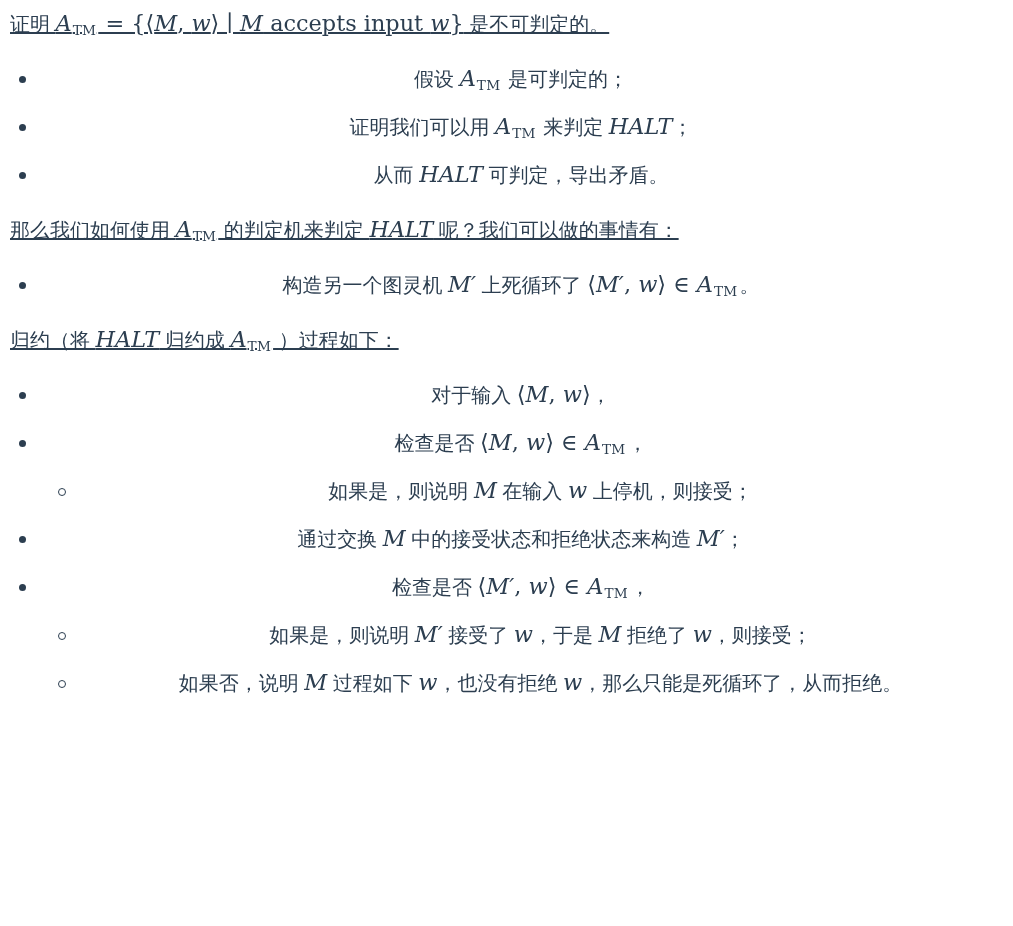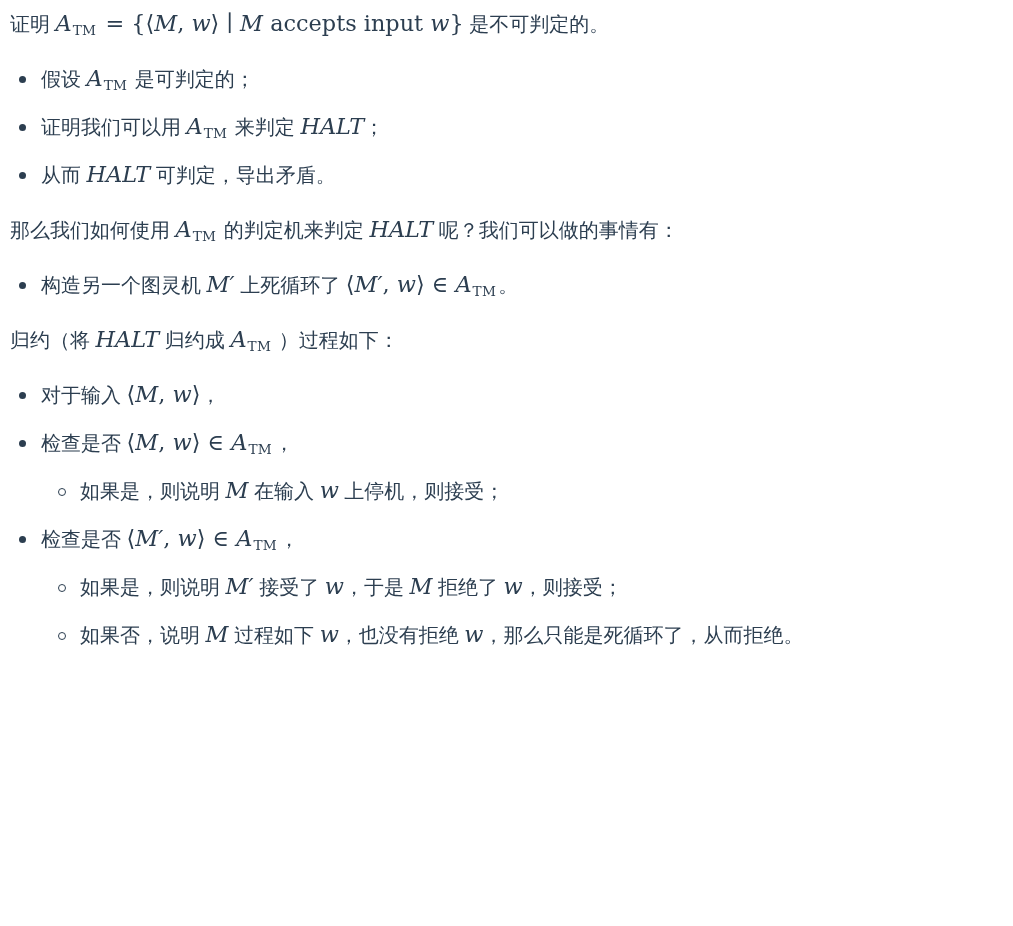--- a/index.html
+++ b/index.html
@@ -13,25 +13,27 @@
     font-size: 20px;
     overflow: hidden;
   }
   .doc {
     padding: 6px 12px 8px 10px;
   }
   .doc > *:first-child { margin-top: 4px; }
   p.para {
     margin: 26px 0;
     line-height: 1.45;
+    text-decoration: underline;
   }
   ul.blist {
     list-style: none;
     margin: 26px 0;
     padding: 0;
+    text-align: center;
   }
   ul.blist li {
     position: relative;
     padding-left: 31px;
     margin: 19px 0;
     line-height: 1.45;
   }
   .marker {
     position: absolute;
     left: 9px;
@@ -90,18 +92,19 @@
     <p class="para"><span class="txt">那么我们如何使用 </span><span class="mi">A</span><span class="msub">TM</span><span class="txt"> 的判定机来判定 </span><span class="mi">HALT</span><span class="txt"> 呢？我们可以做的事情有：</span></p>
     <ul class="blist">
       <li><span class="marker"></span><span class="txt">构造另一个图灵机 </span><span class="mi">M′</span><span class="txt"> 上死循环了 </span><span class="mo">⟨</span><span class="mi">M′</span><span class="mo">, </span><span class="mi">w</span><span class="mo">⟩ ∈ </span><span class="mi">A</span><span class="msub">TM</span><span class="txt">。</span></li>
     </ul>
     <p class="para"><span class="txt">归约（将 </span><span class="mi">HALT</span><span class="txt"> 归约成 </span><span class="mi">A</span><span class="msub">TM</span><span class="txt"> ）过程如下：</span></p>
     <ul class="blist">
       <li><span class="marker"></span><span class="txt">对于输入 </span><span class="mo">⟨</span><span class="mi">M</span><span class="mo">, </span><span class="mi">w</span><span class="mo">⟩</span><span class="txt">，</span></li>
       <li><span class="marker"></span><span class="txt">检查是否 </span><span class="mo">⟨</span><span class="mi">M</span><span class="mo">, </span><span class="mi">w</span><span class="mo">⟩ ∈ </span><span class="mi">A</span><span class="msub">TM</span><span class="txt">，</span><ul class="sublist">
           <li><span class="marker circle"></span><span class="txt">如果是，则说明 </span><span class="mi">M</span><span class="txt"> 在输入 </span><span class="mi">w</span><span class="txt"> 上停机，则接受；</span></li>
         </ul></li>
+      <li><span class="marker"></span><span class="txt">通过交换 </span><span class="mi">M</span><span class="txt"> 中的接受状态和拒绝状态来构造 </span><span class="mi">M′</span><span class="txt">；</span></li>
       <li><span class="marker"></span><span class="txt">检查是否 </span><span class="mo">⟨</span><span class="mi">M′</span><span class="mo">, </span><span class="mi">w</span><span class="mo">⟩ ∈ </span><span class="mi">A</span><span class="msub">TM</span><span class="txt">，</span><ul class="sublist">
           <li><span class="marker circle"></span><span class="txt">如果是，则说明 </span><span class="mi">M′</span><span class="txt"> 接受了 </span><span class="mi">w</span><span class="txt">，于是 </span><span class="mi">M</span><span class="txt"> 拒绝了 </span><span class="mi">w</span><span class="txt">，则接受；</span></li>
           <li><span class="marker circle"></span><span class="txt">如果否，说明 </span><span class="mi">M</span><span class="txt"> 过程如下 </span><span class="mi">w</span><span class="txt">，也没有拒绝 </span><span class="mi">w</span><span class="txt">，那么只能是死循环了，从而拒绝。</span></li>
         </ul></li>
     </ul>
   </main>
 
 </body></html>

